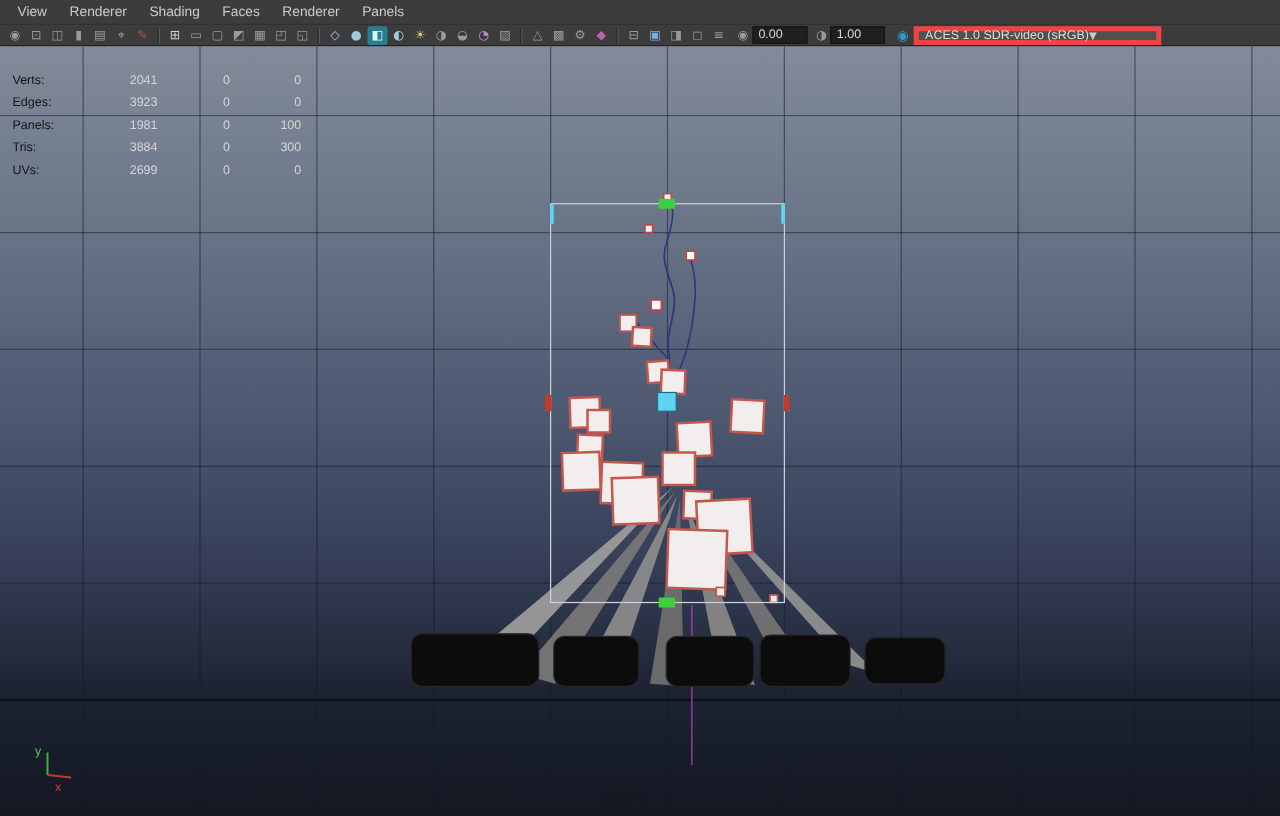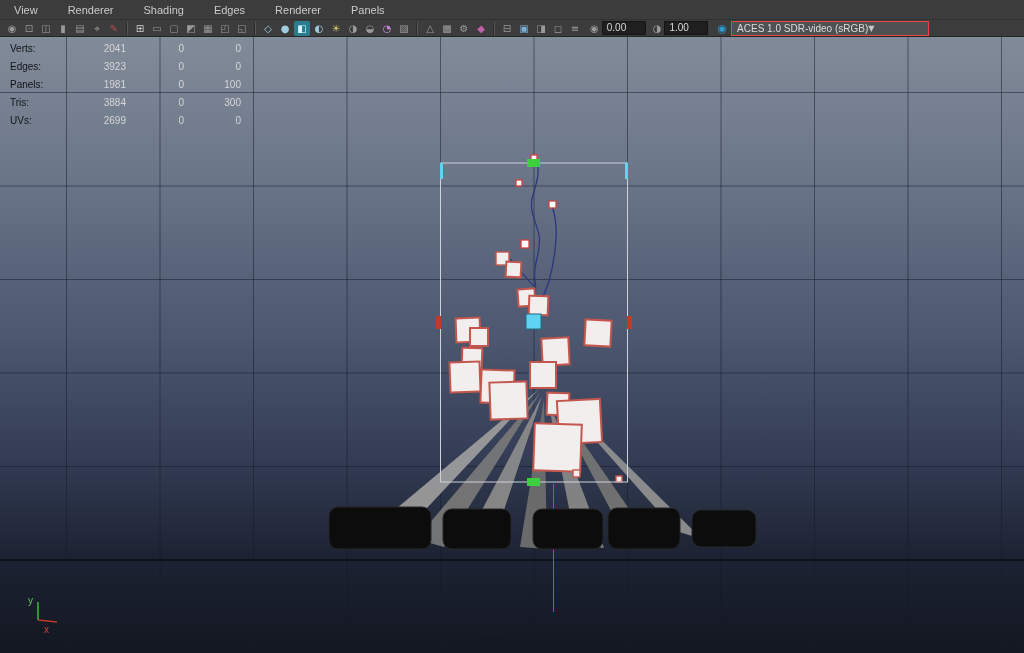--- a/index.html
+++ b/index.html
@@ -1,61 +1,61 @@
 <!DOCTYPE html>
 <html><head>
 <meta charset="utf-8">
 <style>
   *{margin:0;padding:0;box-sizing:border-box}
   html,body{width:1024px;height:653px;overflow:hidden;background:#222;
     font-family:"Liberation Sans","DejaVu Sans",sans-serif}
   .root{position:relative;width:1024px;height:653px}
 
   .menubar{position:absolute;top:0;left:0;right:0;height:20px;background:#3c3c3c;
-    display:flex;align-items:center;padding-left:6px;gap:14px;border-bottom:1px solid #313131}
+    display:flex;align-items:center;padding-left:6px;gap:2px;border-bottom:1px solid #313131}
   .menu-item{color:#cbcbcb;font-size:11px;padding:2px 8px;cursor:default;white-space:nowrap}
 
   .toolbar{position:absolute;top:20px;left:0;right:0;height:17px;background:#3c3c3c;
     display:flex;align-items:center;padding:0 4px;border-bottom:1px solid #242424}
   .tb-icons{display:flex;align-items:center;gap:1px}
   .tb-icon{width:16px;height:15px;font-size:10px;line-height:15px;text-align:center;
     color:#9a9a9a;cursor:default;font-family:"DejaVu Sans",sans-serif}
   .tb-icon.active{background:#2a7d8f;color:#d9f6ff;border-radius:2px}
   .tb-sep{width:2px;height:13px;border-left:1px solid #2c2c2c;border-right:1px solid #575757;margin:0 3px}
   .tb-field-group{display:flex;align-items:center;margin-left:7px;gap:3px}
   .tb-mini-icon{color:#9a9a9a;font-size:10px;font-family:"DejaVu Sans",sans-serif}
   .tb-field{width:44px;height:14px;background:#1f1f1f;border:1px solid #141414;color:#d8d8d8;
     font-size:10px;line-height:12px;padding:0 4px}
   .cm-group{display:flex;align-items:center;margin-left:9px;gap:4px}
   .cm-icon{color:#2f9ad0;font-size:11px;font-family:"DejaVu Sans",sans-serif}
   .cm-dropdown{width:198px;height:15px;background:#4e5052;display:flex;align-items:center;
-    padding:0 5px;color:#dcdcdc;font-size:10px;border:1px solid #ef4444}
+    padding:0 5px;color:#dcdcdc;font-size:10px;border:4px solid #ef4444}
   .cm-arrow{font-size:8px;color:#c8c8c8;font-family:"DejaVu Sans",sans-serif}
 
   .viewport{position:absolute;top:37px;left:0;width:1024px;height:616px;
     background:linear-gradient(180deg,#818b99 0%,#6b7689 22%,#4d5871 48%,#343d55 68%,#1d2333 84%,#131721 100%)}
   #scene{position:absolute;left:0;top:0;pointer-events:none}
 
-  .hud{position:absolute;left:10px;top:2px}
+  .hud{position:absolute;left:10px;top:18px}
   .hud-row{display:grid;grid-template-columns:52px 64px 58px 57px;height:18px;align-items:center}
   .hud-label{color:#121418;font-size:10px;text-align:left}
   .hud-val{color:#d6d6d6;font-size:10px;text-align:right}
 
   .camera-label{position:absolute;left:483px;top:596px;color:#16181c;font-size:11px}
 </style>
 </head>
 <body>
 
 <div class="root">
 
   <div class="menubar" id="menubar">
       <div class="menu-item">View</div>
       <div class="menu-item">Renderer</div>
       <div class="menu-item">Shading</div>
-      <div class="menu-item">Edges</div>
+      <div class="menu-item">Faces</div>
       <div class="menu-item">Renderer</div>
       <div class="menu-item">Panels</div>
     </div>
 
   <div class="toolbar">
     <div class="tb-icons" id="tb-icons">
         <div class="tb-icon" style="color: rgb(154, 154, 154);">◉</div>
         <div class="tb-icon" style="color: rgb(154, 154, 154);">⊡</div>
         <div class="tb-icon" style="color: rgb(154, 154, 154);">◫</div>
         <div class="tb-icon" style="color: rgb(154, 154, 154);">▮</div>

